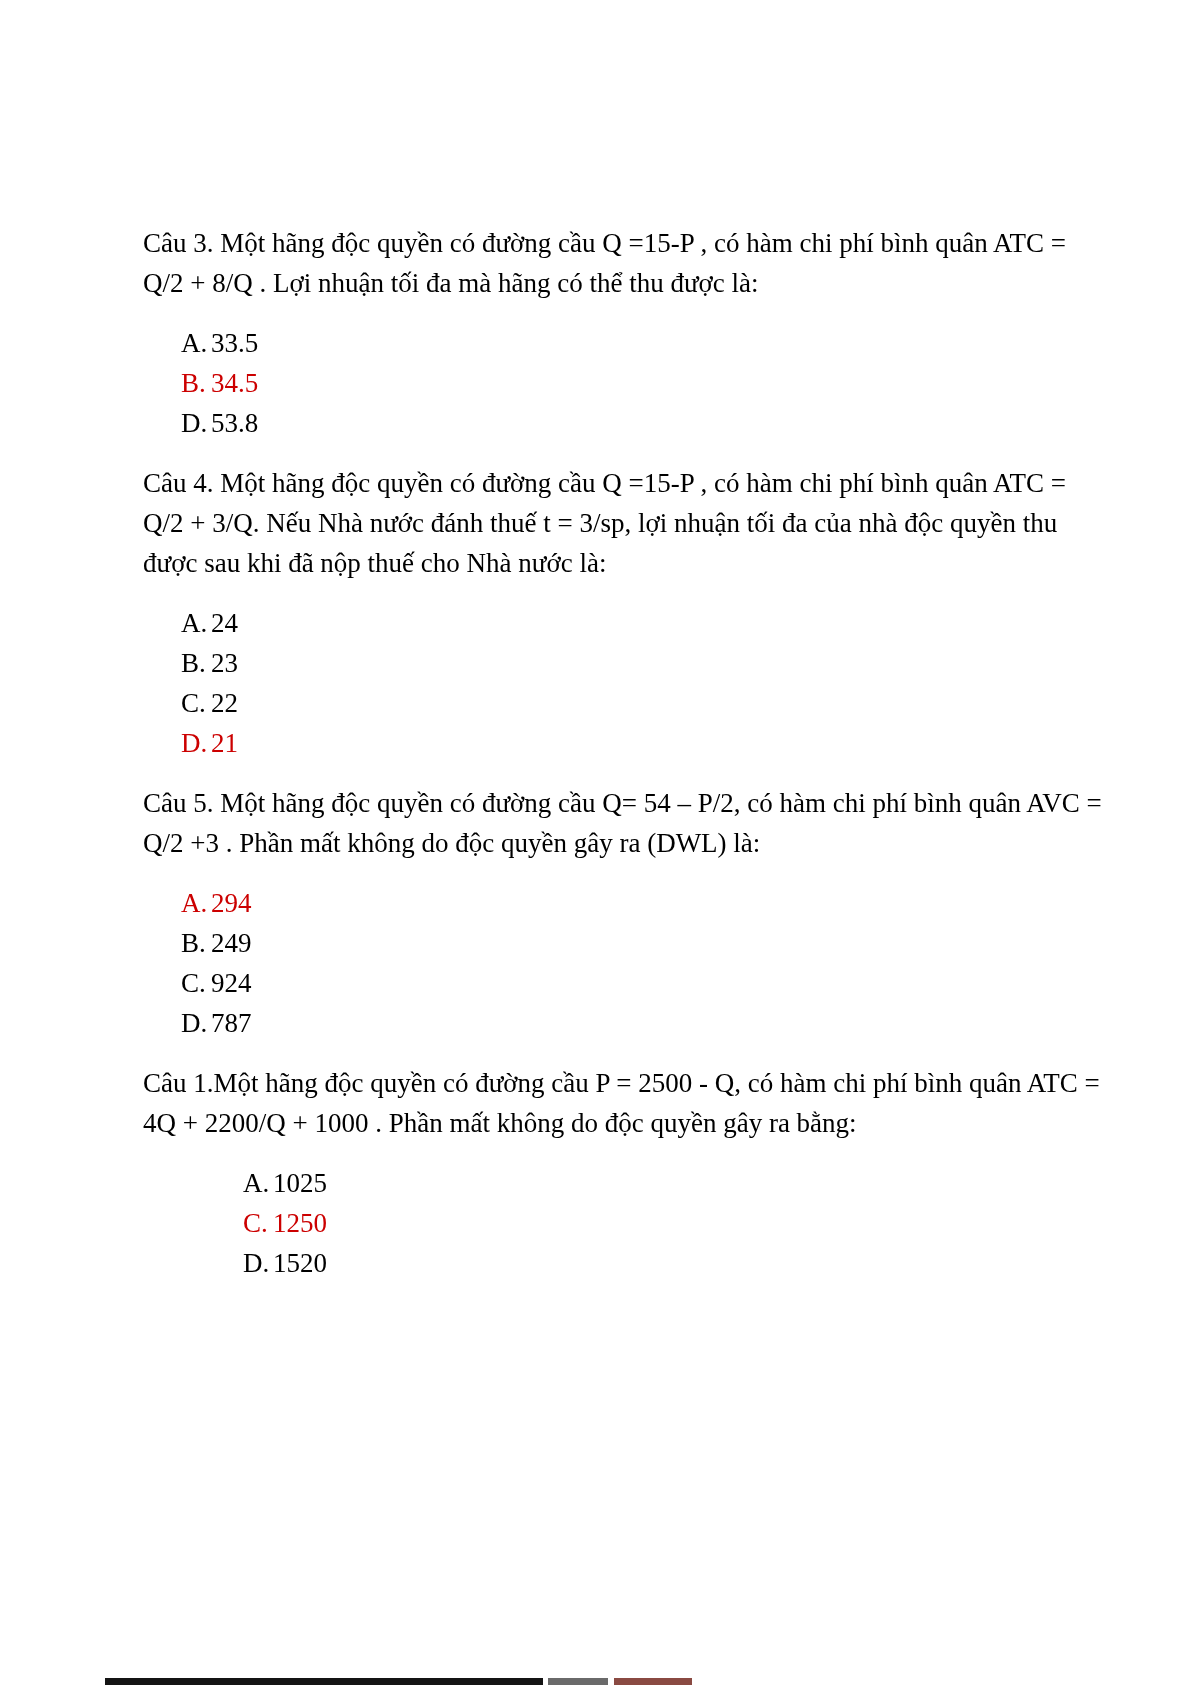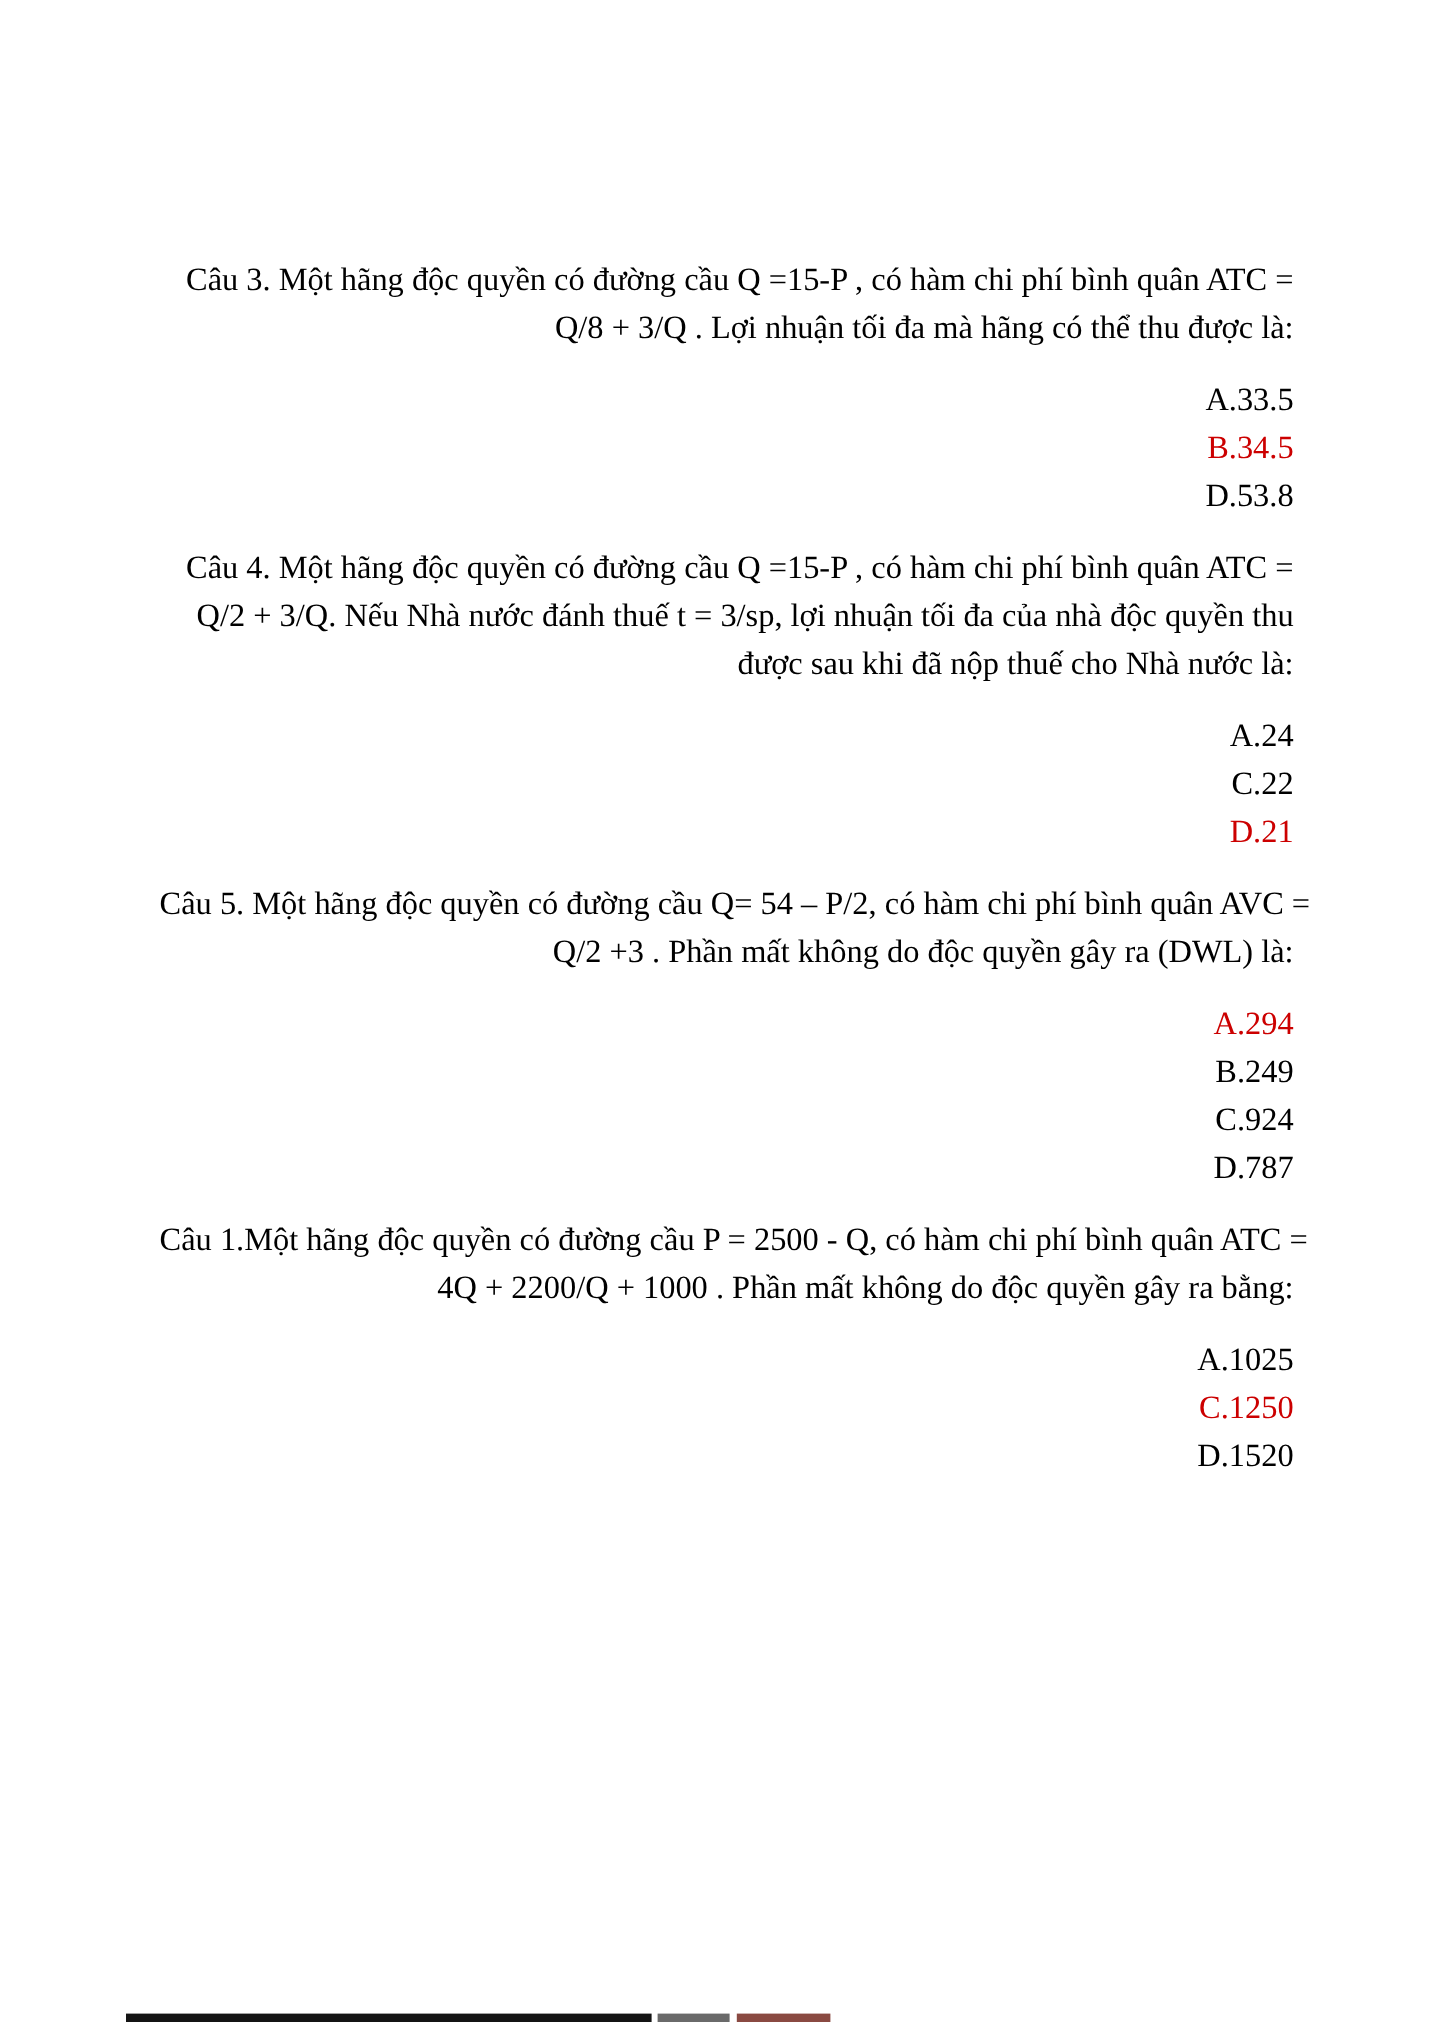--- a/index.html
+++ b/index.html
@@ -7,21 +7,21 @@
   body {
     background: #ffffff;
     color: #000000;
     font-family: "Liberation Serif", serif;
     position: relative;
     overflow: hidden;
   }
   .content {
     padding: 210px 110px 0 130px;
   }
-  .question { margin: 3px; text-align: right; }
+  .question { margin: 13px; }
   .stem-line {
     font-size: 27px;
     line-height: 40px;
     white-space: nowrap;
   }
   ul.options {
     list-style: none;
     margin: 20px 0 20px 38px;
   }
   ul.options.deep { margin-left: 100px; }
@@ -47,37 +47,38 @@
   .frag2 { left: 614px; width: 78px; background: #8a4a42; }
 </style>
 </head>
 <body>
 
 <div class="content">
 
   <section class="question">
     <div class="stem">
       <div class="stem-line">Câu 3. Một hãng độc quyền có đường cầu Q =15-P , có hàm chi phí bình quân ATC =</div>
-      <div class="stem-line">Q/8 + 3/Q . Lợi nhuận tối đa mà hãng có thể thu được là:</div>
+      <div class="stem-line">Q/2 + 8/Q . Lợi nhuận tối đa mà hãng có thể thu được là:</div>
     </div>
     <ul class="options">
       <li class="option"><span class="label">A.</span><span>33.5</span></li>
       <li class="option red"><span class="label">B.</span><span>34.5</span></li>
       <li class="option"><span class="label">D.</span><span>53.8</span></li>
     </ul>
   </section>
 
   <section class="question">
     <div class="stem">
       <div class="stem-line">Câu 4. Một hãng độc quyền có đường cầu Q =15-P , có hàm chi phí bình quân ATC =</div>
       <div class="stem-line">Q/2 + 3/Q. Nếu Nhà nước đánh thuế t = 3/sp, lợi nhuận tối đa của nhà độc quyền thu</div>
       <div class="stem-line">được sau khi đã nộp thuế cho Nhà nước là:</div>
     </div>
     <ul class="options">
       <li class="option"><span class="label">A.</span><span>24</span></li>
+      <li class="option"><span class="label">B.</span><span>23</span></li>
       <li class="option"><span class="label">C.</span><span>22</span></li>
       <li class="option red"><span class="label">D.</span><span>21</span></li>
     </ul>
   </section>
 
   <section class="question">
     <div class="stem">
       <div class="stem-line">Câu 5. Một hãng độc quyền có đường cầu Q= 54 – P/2, có hàm chi phí bình quân AVC =</div>
       <div class="stem-line">Q/2 +3 .  Phần mất không do độc quyền gây ra (DWL) là:</div>
     </div>

